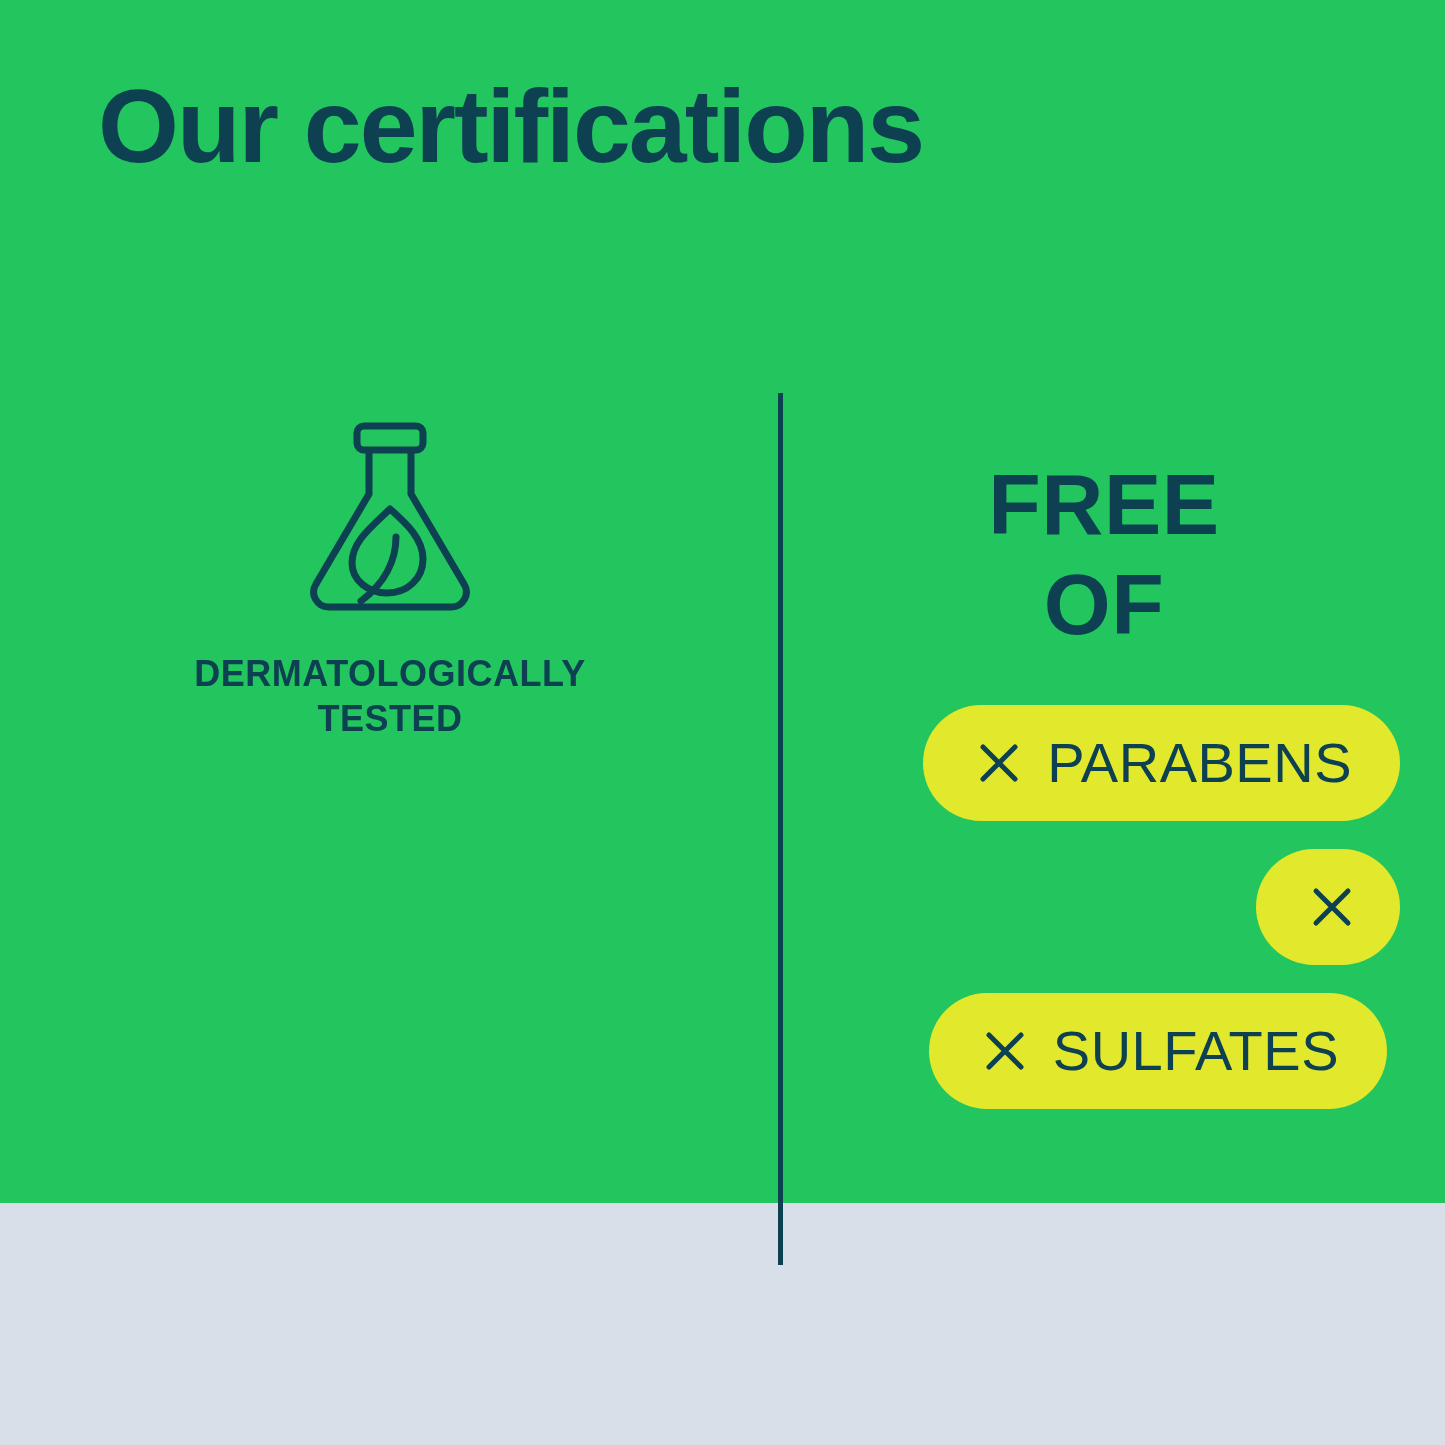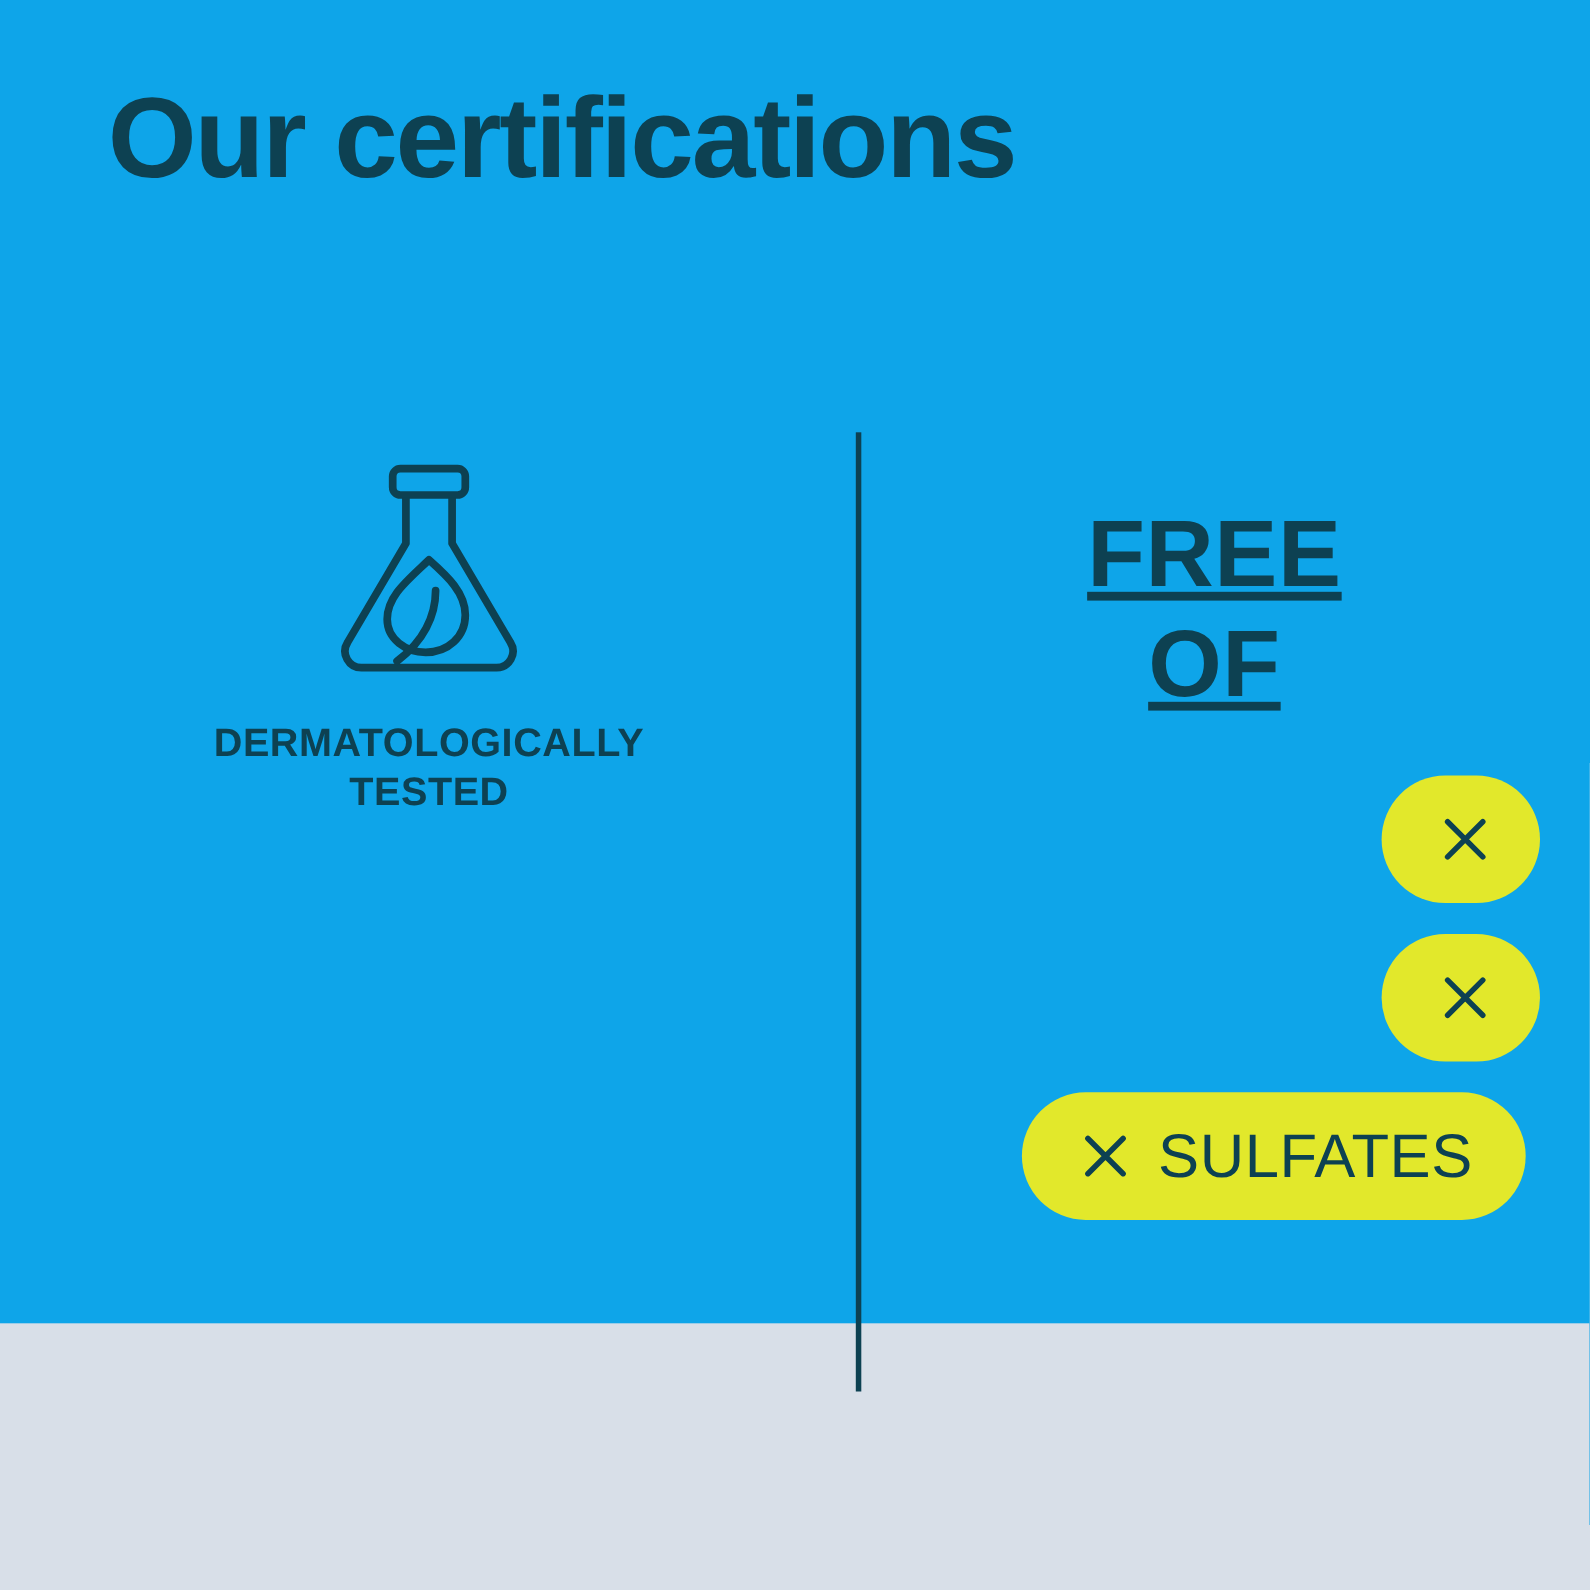--- a/index.html
+++ b/index.html
@@ -10,21 +10,21 @@
     width: 1445px;
     height: 1445px;
     background: #d8dfe8;
     font-family: "Liberation Sans", sans-serif;
     overflow: hidden;
   }
   #page {
     position: relative;
     width: 1445px;
     height: 1203px;
-    background: #0ea5e9;
+    background: #22c55e;
   }
 
   
   #page-title {
     position: absolute;
     left: 98px;
     top: 72px;
     font-size: 104px;
     line-height: 1.05;
     font-weight: bold;
@@ -82,21 +82,20 @@
     width: 560px;
   }
   #free-of-heading {
     text-align: center;
     font-size: 86px;
     font-weight: bold;
     color: #0d4152;
     line-height: 1.16;
     letter-spacing: 0.5px;
     padding-right: 32px;
-    text-decoration: underline;
   }
   #free-of-heading .line { display: block; }
 
   #pill-list {
     margin-top: 50px;
     display: flex;
     flex-direction: column;
     align-items: flex-end;
     gap: 28px;
   }
@@ -167,20 +166,21 @@
       <span class="line">FREE</span>
       <span class="line">OF</span>
     </div>
 
     <div id="pill-list">
 
       <div class="pill" id="pill-parabens">
         <svg class="pill-x" viewBox="0 0 40 40">
           <path d="M4 4 L36 36 M36 4 L4 36" stroke="#0d4152" stroke-width="5" stroke-linecap="round"></path>
         </svg>
+        <span class="pill-label">PARABENS</span>
       </div>
 
       <div class="pill" id="pill-phtalates">
         <svg class="pill-x" viewBox="0 0 40 40">
           <path d="M4 4 L36 36 M36 4 L4 36" stroke="#0d4152" stroke-width="5" stroke-linecap="round"></path>
         </svg>
       </div>
 
       <div class="pill" id="pill-sulfates">
         <svg class="pill-x" viewBox="0 0 40 40">

